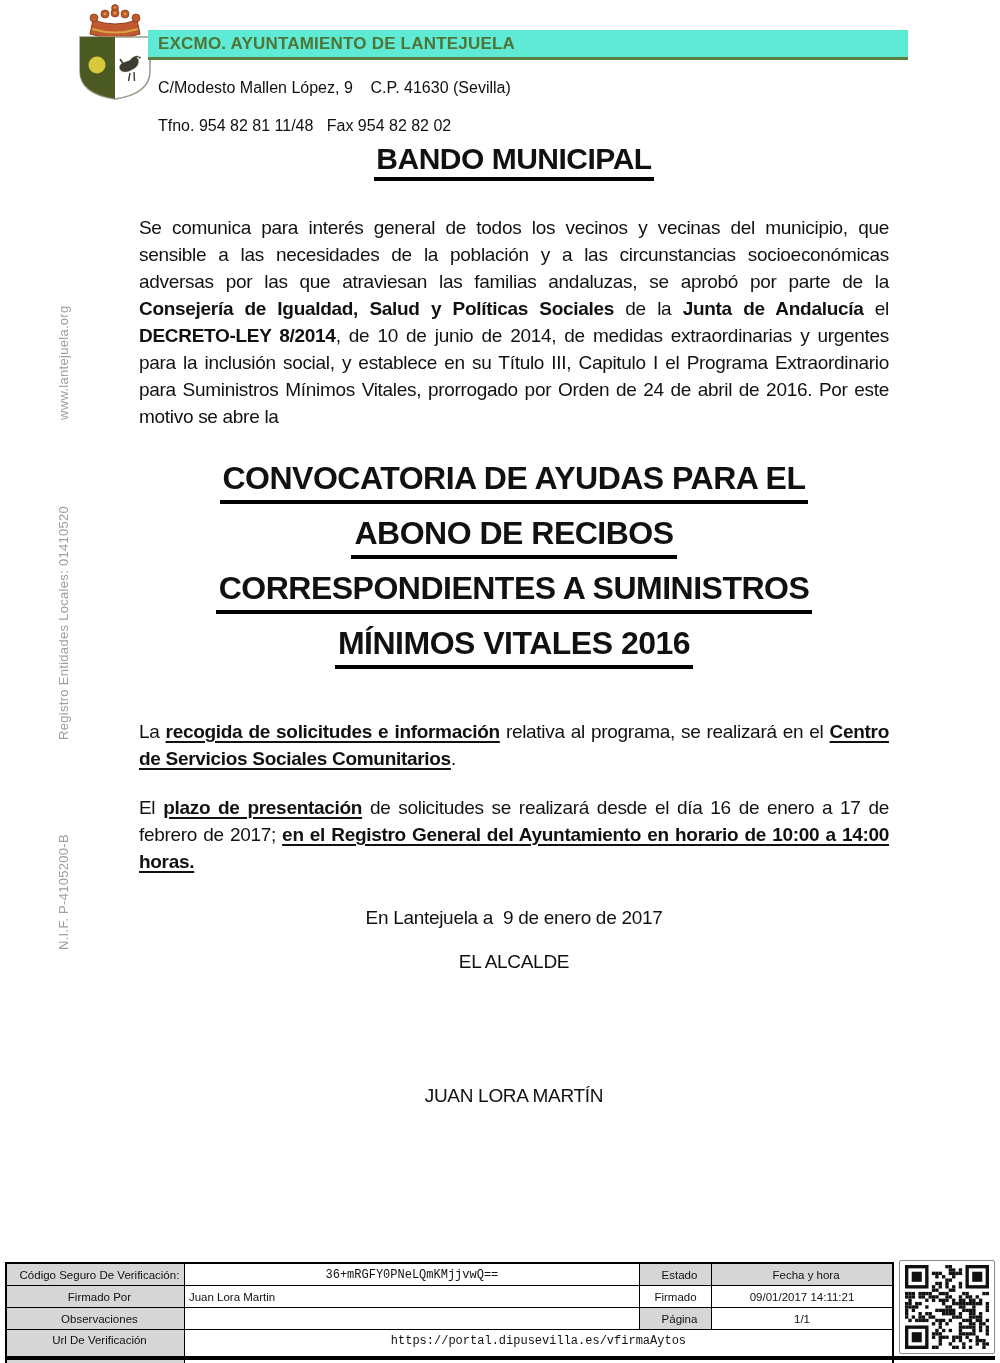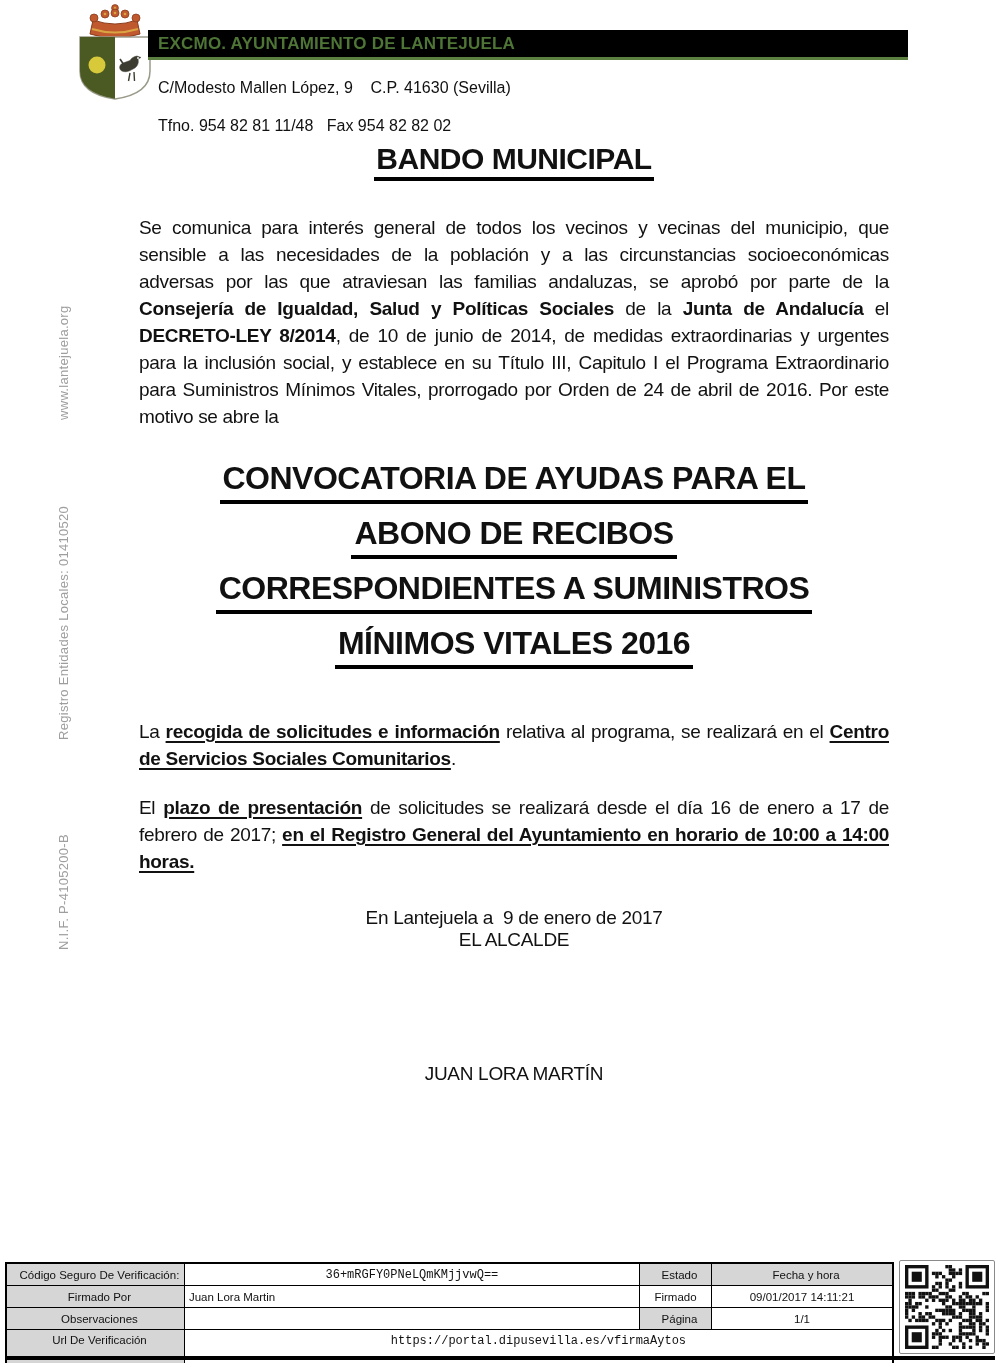--- a/index.html
+++ b/index.html
@@ -10,21 +10,21 @@
     background:#ffffff;
     font-family:"Liberation Sans",sans-serif;
     color:#111;
     overflow:hidden;
   }
 
   
   .logo{position:absolute;left:74px;top:3px;width:82px;height:98px;}
   .head-right{position:absolute;left:148px;top:30px;width:760px;}
   .org-bar{
-    background:#000000;
+    background:#5eead4;
     border-bottom:3px solid #5c8040;
     height:27px;line-height:27px;
     padding-left:10px;
     font-weight:bold;font-size:17px;
     color:#4e7436;
     letter-spacing:0.2px;
   }
   .addr{font-size:16px;line-height:20px;margin-top:18px;padding-left:10px;white-space:pre-wrap;color:#111;}
 
   
@@ -56,21 +56,21 @@
   .big-head div{line-height:55px;}
   .hline{
     display:inline-block;font-size:32px;font-weight:bold;
     border-bottom:4px solid #000;padding:0 3px 0px 3px;
     letter-spacing:-0.5px;line-height:44px;
   }
   .p2{margin-top:42px;min-height:54px;}
   .p3{margin-top:22px;min-height:81px;}
   .center-line{text-align:center;font-size:19px;letter-spacing:-0.3px;margin:0;white-space:pre-wrap;}
   .date-line{margin-top:32px;}
-  .alcalde-line{}
+  .alcalde-line{margin-top:22px;}
   .name-line{margin-top:112px;}
 
   
   .footer{position:absolute;left:5px;top:1260px;width:990px;height:94px;}
   .sig-table{
     position:absolute;left:0;top:2px;
     border-collapse:collapse;
     table-layout:fixed;width:889px;
     border:2px solid #000;
   }

